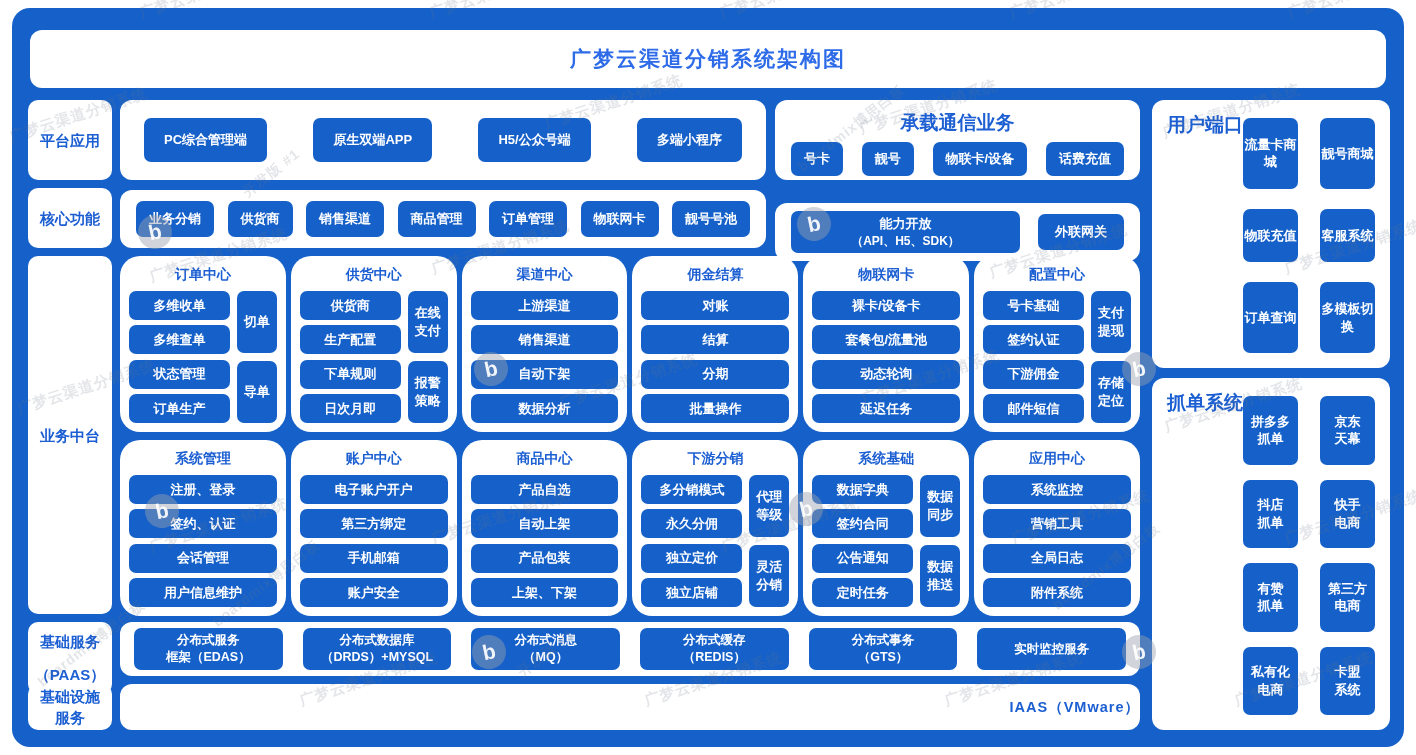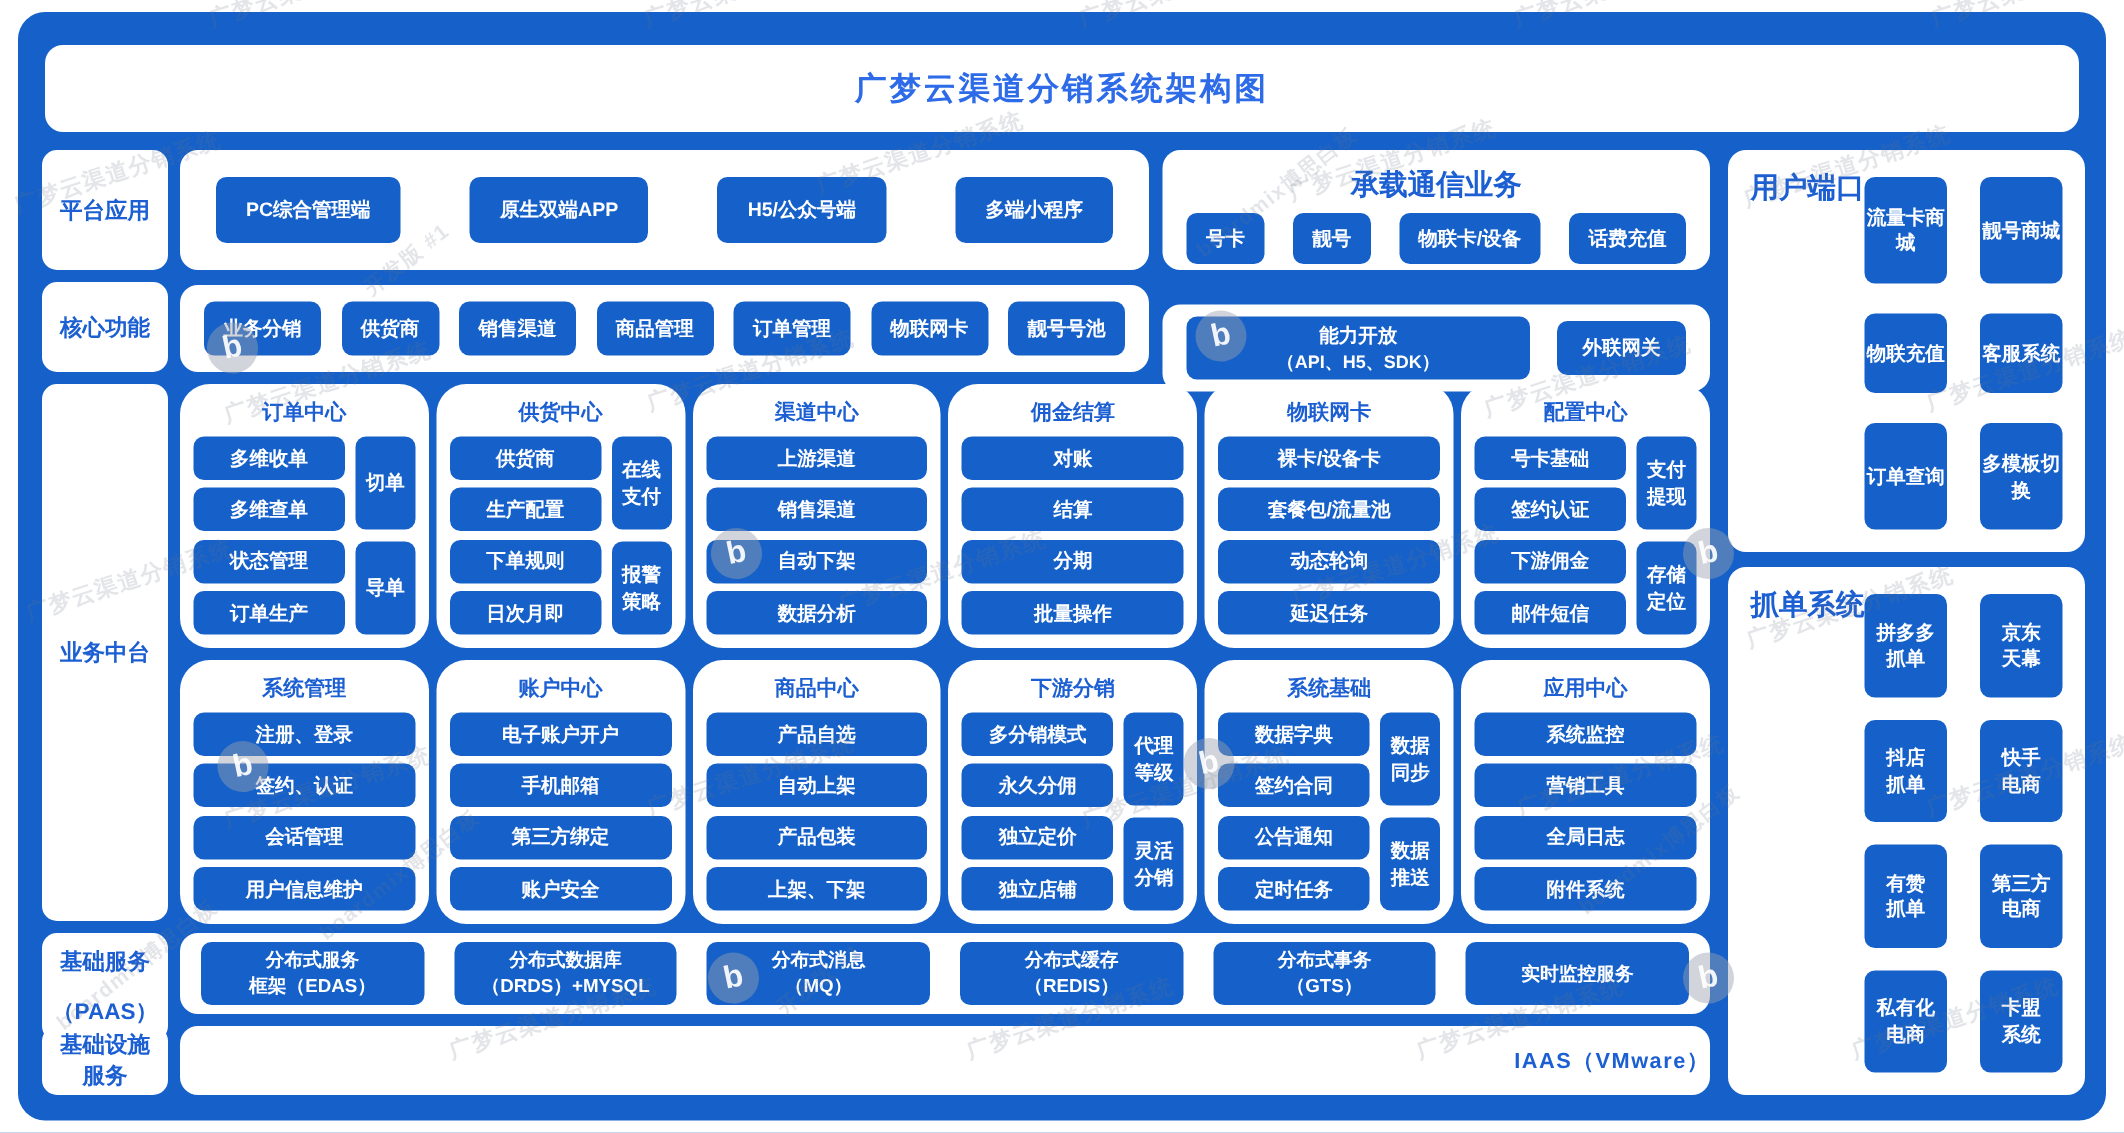--- a/index.html
+++ b/index.html
@@ -212,22 +212,22 @@
           <div class="btn">会话管理</div>
           <div class="btn">用户信息维护</div>
         </div>
       </div>
     </div>
     <div class="mid-card">
       <div class="mid-title">账户中心</div>
       <div class="mid-body">
         <div class="mid-col">
           <div class="btn">电子账户开户</div>
+          <div class="btn">第三方绑定</div>
           <div class="btn">手机邮箱</div>
-          <div class="btn">第三方绑定</div>
           <div class="btn">账户安全</div>
         </div>
       </div>
     </div>
     <div class="mid-card">
       <div class="mid-title">商品中心</div>
       <div class="mid-body">
         <div class="mid-col">
           <div class="btn">产品自选</div>
           <div class="btn">自动上架</div>

